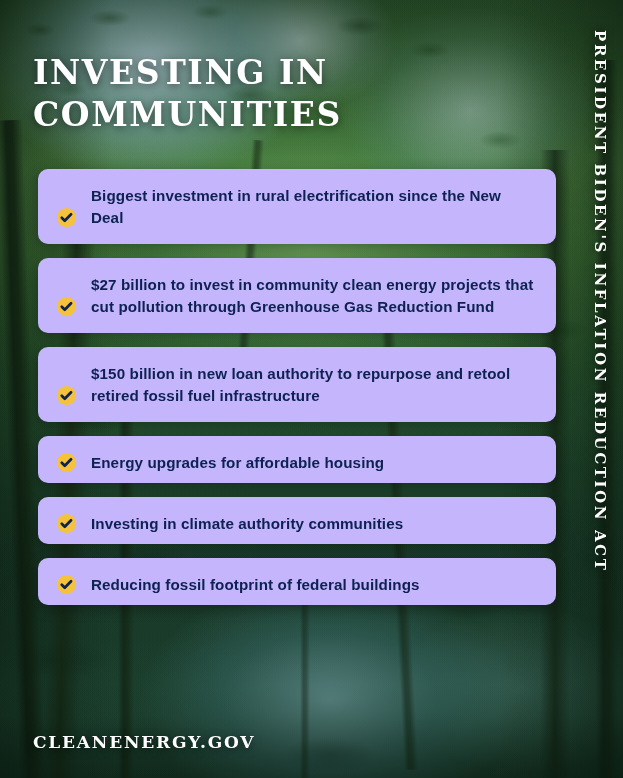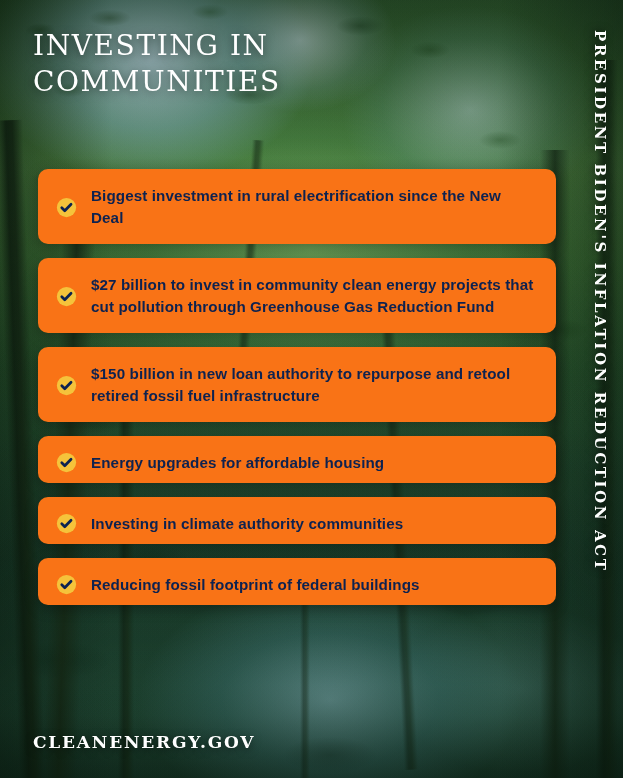--- a/index.html
+++ b/index.html
@@ -104,26 +104,26 @@
 
   
   .content {
     position: absolute;
     inset: 0;
   }
 
   .title {
     position: absolute;
     left: 33px;
-    top: 28px;
+    top: 52px;
     width: 480px;
     color: #ffffff;
     font-family: "DejaVu Serif", serif;
-    font-weight: normal;
-    font-size: 28px;
+    font-weight: bold;
+    font-size: 33px;
     line-height: 1.28;
     letter-spacing: 1.6px;
     text-transform: uppercase;
     text-shadow: 0 2px 10px rgba(0,0,0,0.55);
   }
   .title .line { display: block; }
 
   
   .side-text {
     position: absolute;
@@ -149,25 +149,25 @@
 
   .cards {
     position: absolute;
     left: 38px;
     top: 169px;
     width: 518px;
   }
 
   .card {
     position: relative;
-    background: #f97316;
+    background: #c4b5fd;
     border-radius: 10px;
     box-shadow: 0 4px 14px rgba(0,0,0,0.30);
     display: flex;
-    align-items: center;
+    align-items: flex-end;
     padding: 16px 22px 16px 18px;
     margin-bottom: 14px;
   }
 
   .check {
     flex: 0 0 auto;
     width: 21px;
     height: 21px;
     margin-top: 1px;
     margin-right: 14px;

